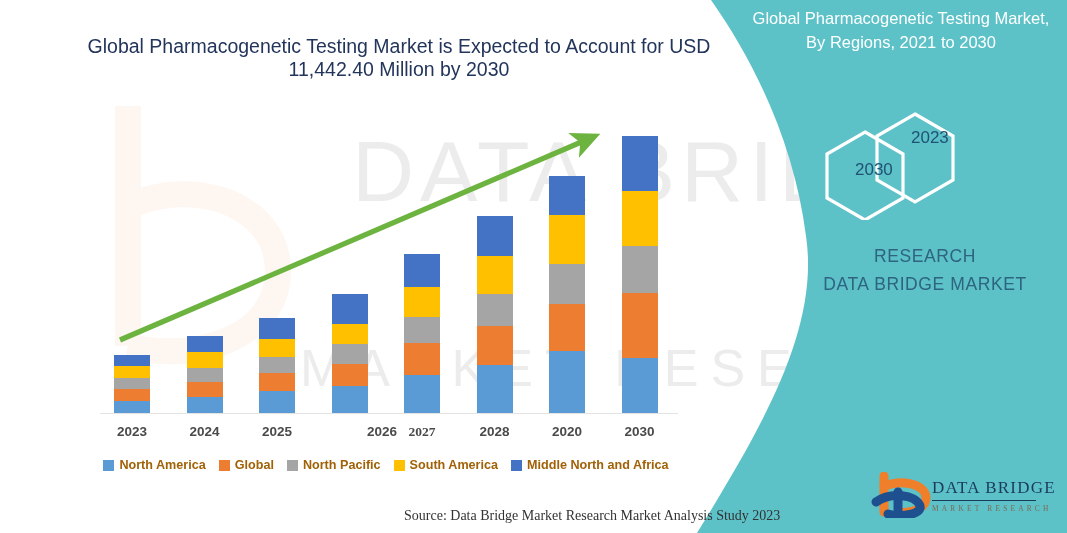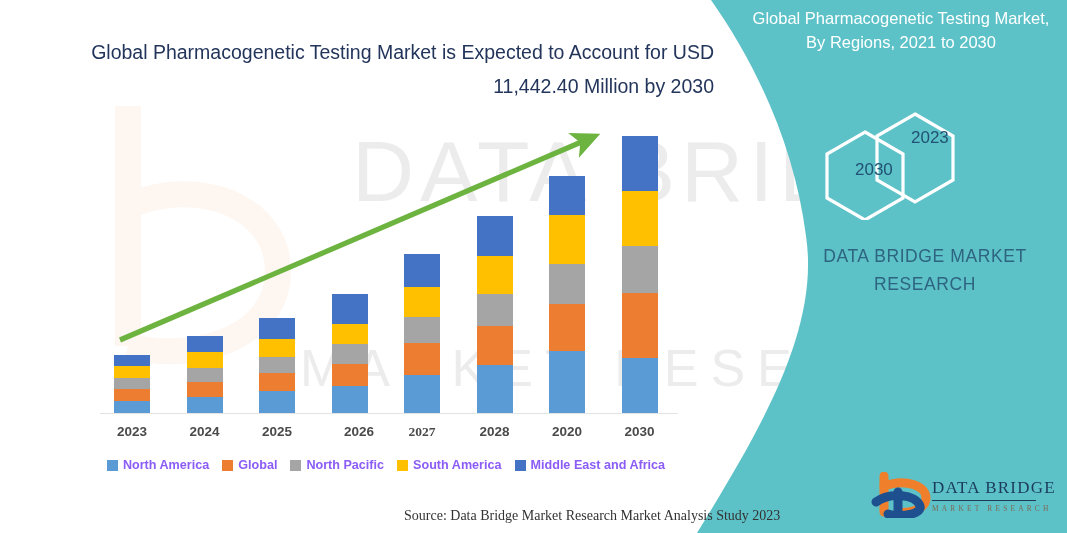--- a/index.html
+++ b/index.html
@@ -52,22 +52,22 @@
   
   .logo{position:absolute;left:868px;top:472px;width:175px;height:46px;}
   .logo-text{position:absolute;left:932px;top:478px;}
   .logo-main{color:#1b3a5c;font-size:17px;letter-spacing:1.2px;font-family:"Liberation Serif",serif;}
   .logo-sub{color:#7d6a57;font-size:7.4px;letter-spacing:3.2px;margin-top:3px;font-family:"Liberation Serif",serif;}
   .logo-rule{width:104px;height:1px;background:#1b3a5c;margin:2px 0 2px 0;}
 
   
   .main-title{
     position:absolute;left:84px;top:35px;width:630px;
-    text-align:right;color:#23355b;
-    font-size:19.5px;line-height:34px;font-weight:400;
+    text-align:center;color:#23355b;
+    font-size:19.5px;line-height:23px;font-weight:400;
   }
 
   
   .chart{position:absolute;left:100px;top:120px;width:580px;height:300px;}
   .baseline{position:absolute;left:0;top:293px;width:578px;height:1px;background:#e3e3e3;}
   .bars{position:absolute;left:0;top:0;width:580px;height:293px;}
   .bar-col{position:absolute;bottom:0;width:36px;display:flex;flex-direction:column;justify-content:flex-end;}
   .seg{width:100%;}
   .xlabels{position:absolute;left:100px;top:424px;width:580px;height:18px;}
   .xlabel{
@@ -76,21 +76,21 @@
   }
   .arrow{position:absolute;left:100px;top:120px;width:580px;height:300px;}
 
   
   .legend{
     position:absolute;left:96px;top:455px;width:580px;height:20px;
     display:flex;align-items:center;justify-content:center;gap:13px;
   }
   .legend-item{display:flex;align-items:center;gap:5px;}
   .legend-swatch{width:11px;height:11px;display:inline-block;}
-  .legend-label{font-size:12.6px;font-weight:bold;color:#8b5cf6;white-space:nowrap;}
+  .legend-label{font-size:12.6px;font-weight:bold;color:#a16207;white-space:nowrap;}
 
   
   .footer{position:absolute;left:84px;top:508px;width:610px;height:16px;}
   .footer-left{position:absolute;left:0;top:0;font-family:"Liberation Serif",serif;font-size:9.6px;color:#333;white-space:nowrap;}
   .footer-right{position:absolute;left:320px;top:0;font-family:"Liberation Serif",serif;font-size:14px;color:#333;white-space:nowrap;}
 </style>
 </head>
 <body>
 
 <div id="canvas">
@@ -110,22 +110,22 @@
   <div class="panel-title">Global Pharmacogenetic Testing Market, By Regions, 2021 to 2030</div>
 
   <svg class="hex-wrap" viewBox="0 0 190 110">
     <polygon points="95,4 133,26 133,70 95,92 57,70 57,26" fill="none" stroke="#ffffff" stroke-width="3.2"></polygon>
     <polygon points="45,22 83,44 83,88 45,110 7,88 7,44" fill="none" stroke="#ffffff" stroke-width="3.2"></polygon>
   </svg>
   <div class="hex-label hex-2023-label">2023</div>
   <div class="hex-label hex-2030-label">2030</div>
 
   <div class="brand-lines">
+    <div>RESEARCH</div>
     <div>DATA BRIDGE MARKET</div>
-    <div>RESEARCH</div>
   </div>
 
   <svg class="logo" viewBox="0 0 175 46">
     <path d="M16 4 L16 40" stroke="#ef7f2a" stroke-width="9" fill="none" stroke-linecap="round"></path>
     <path d="M16 14 C 38 6, 58 14, 58 26 C 58 36, 44 42, 30 40" stroke="#ef7f2a" stroke-width="9" fill="none" stroke-linecap="round"></path>
     <path d="M30 20 L30 44" stroke="#1e4f8f" stroke-width="9" fill="none" stroke-linecap="round"></path>
     <path d="M8 30 C 22 20, 48 22, 52 34 C 54 42, 34 46, 20 42" stroke="#1e4f8f" stroke-width="9" fill="none" stroke-linecap="round"></path>
   </svg>
   <div class="logo-text">
     <div class="logo-main">DATA BRIDGE</div>
@@ -203,21 +203,21 @@
         <path d="M0,0.4 L5.6,3 L0,5.6 L1.4,3 Z" fill="#6cb33f"></path>
       </marker>
     </defs>
     <line x1="20" y1="220" x2="486" y2="20" stroke="#6cb33f" stroke-width="5.2" marker-end="url(#ah)"></line>
   </svg>
 
   <div class="xlabels" id="xlabels">
       <div class="xlabel" style="left: 2px;">2023</div>
       <div class="xlabel" style="left: 74.5px;">2024</div>
       <div class="xlabel" style="left: 147px;">2025</div>
-      <div class="xlabel" style="left: 229px;">2026</div>
+      <div class="xlabel" style="left: 237px; text-align: right;">2026</div>
       <div class="xlabel" style="left: 292px; font-family: Liberation Serif, serif;">2027</div>
       <div class="xlabel" style="left: 364.5px;">2028</div>
       <div class="xlabel" style="left: 437px;">2020</div>
       <div class="xlabel" style="left: 509.5px;">2030</div>
     </div>
 
   <div class="legend" id="legend">
       <div class="legend-item">
         <span class="legend-swatch" style="background: rgb(91, 155, 213);"></span>
         <span class="legend-label">North America</span>
@@ -229,21 +229,21 @@
       <div class="legend-item">
         <span class="legend-swatch" style="background: rgb(165, 165, 165);"></span>
         <span class="legend-label">North Pacific</span>
       </div>
       <div class="legend-item">
         <span class="legend-swatch" style="background: rgb(255, 192, 0);"></span>
         <span class="legend-label">South America</span>
       </div>
       <div class="legend-item">
         <span class="legend-swatch" style="background: rgb(68, 114, 196);"></span>
-        <span class="legend-label">Middle East and Africa</span>
+        <span class="legend-label">Middle North and Africa</span>
       </div>
     </div>
 
   <div class="footer">
     <div class="footer-right">Source: Data Bridge Market Research  Market Analysis Study 2023</div>
   </div>
 
 </div>
 
 </body></html>

